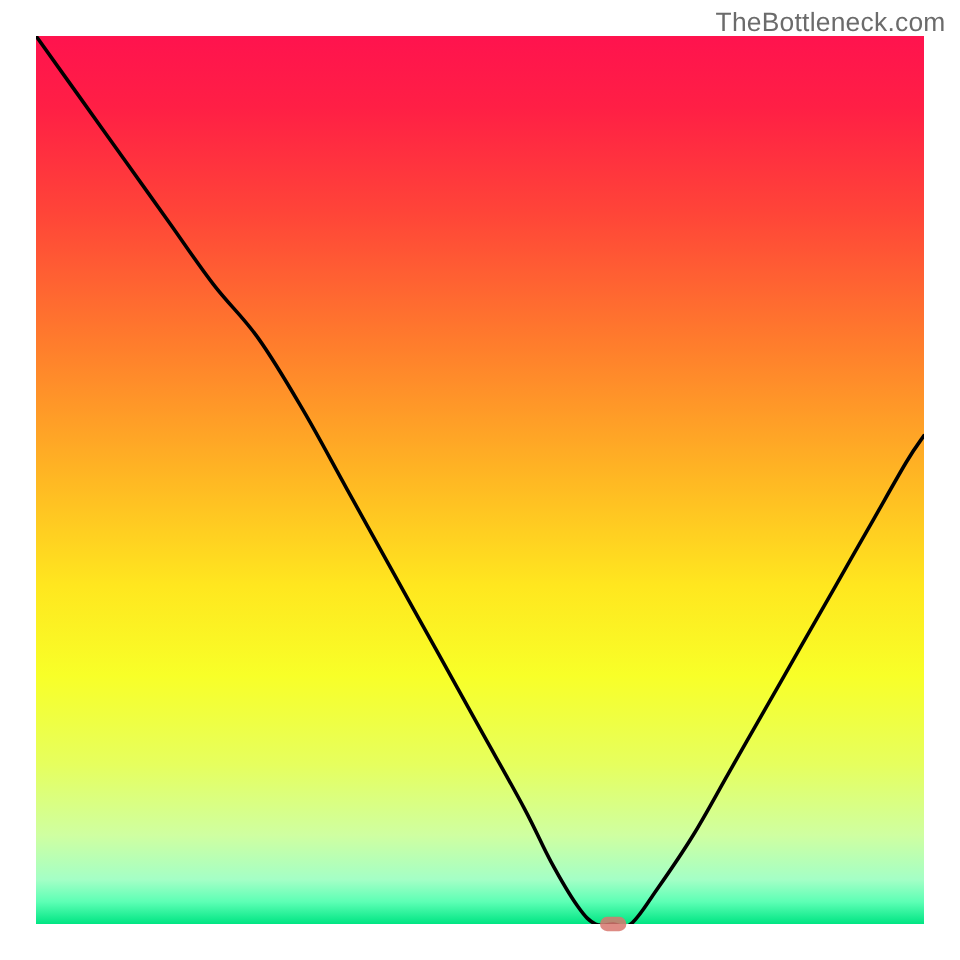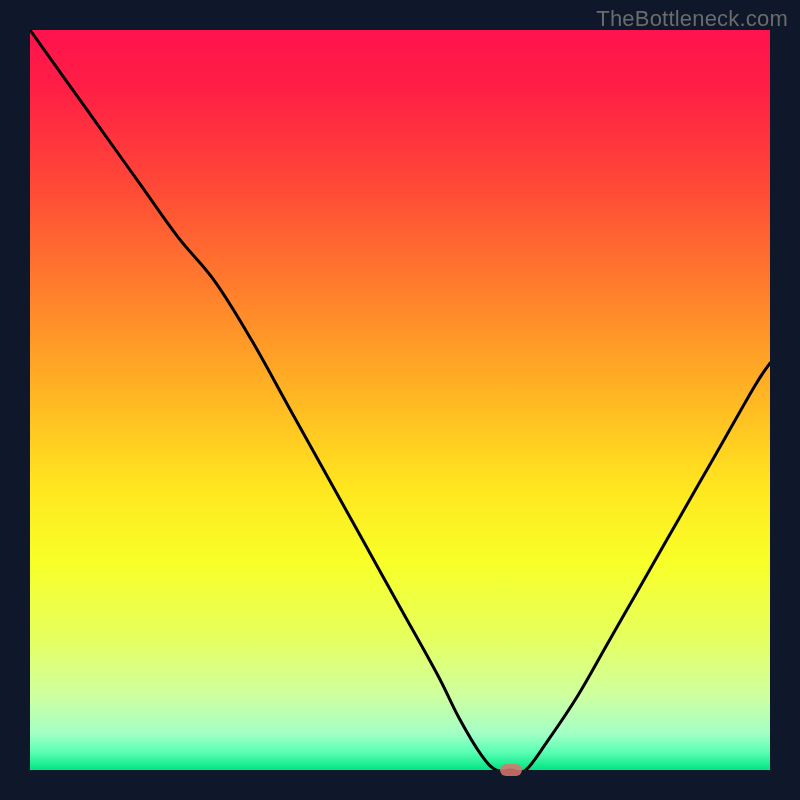--- a/index.html
+++ b/index.html
@@ -8,21 +8,21 @@
     width: 800px;
     height: 800px;
     overflow: hidden;
     background: #000;
     font-family: Arial, Helvetica, sans-serif;
   }
   .frame {
     position: relative;
     width: 800px;
     height: 800px;
-    background: #0f172a;
+    background: #ffffff;
   }
   .plot {
     position: absolute;
     left: 30px;
     top: 30px;
     width: 740px;
     height: 740px;
   }
   .watermark {
     position: absolute;

